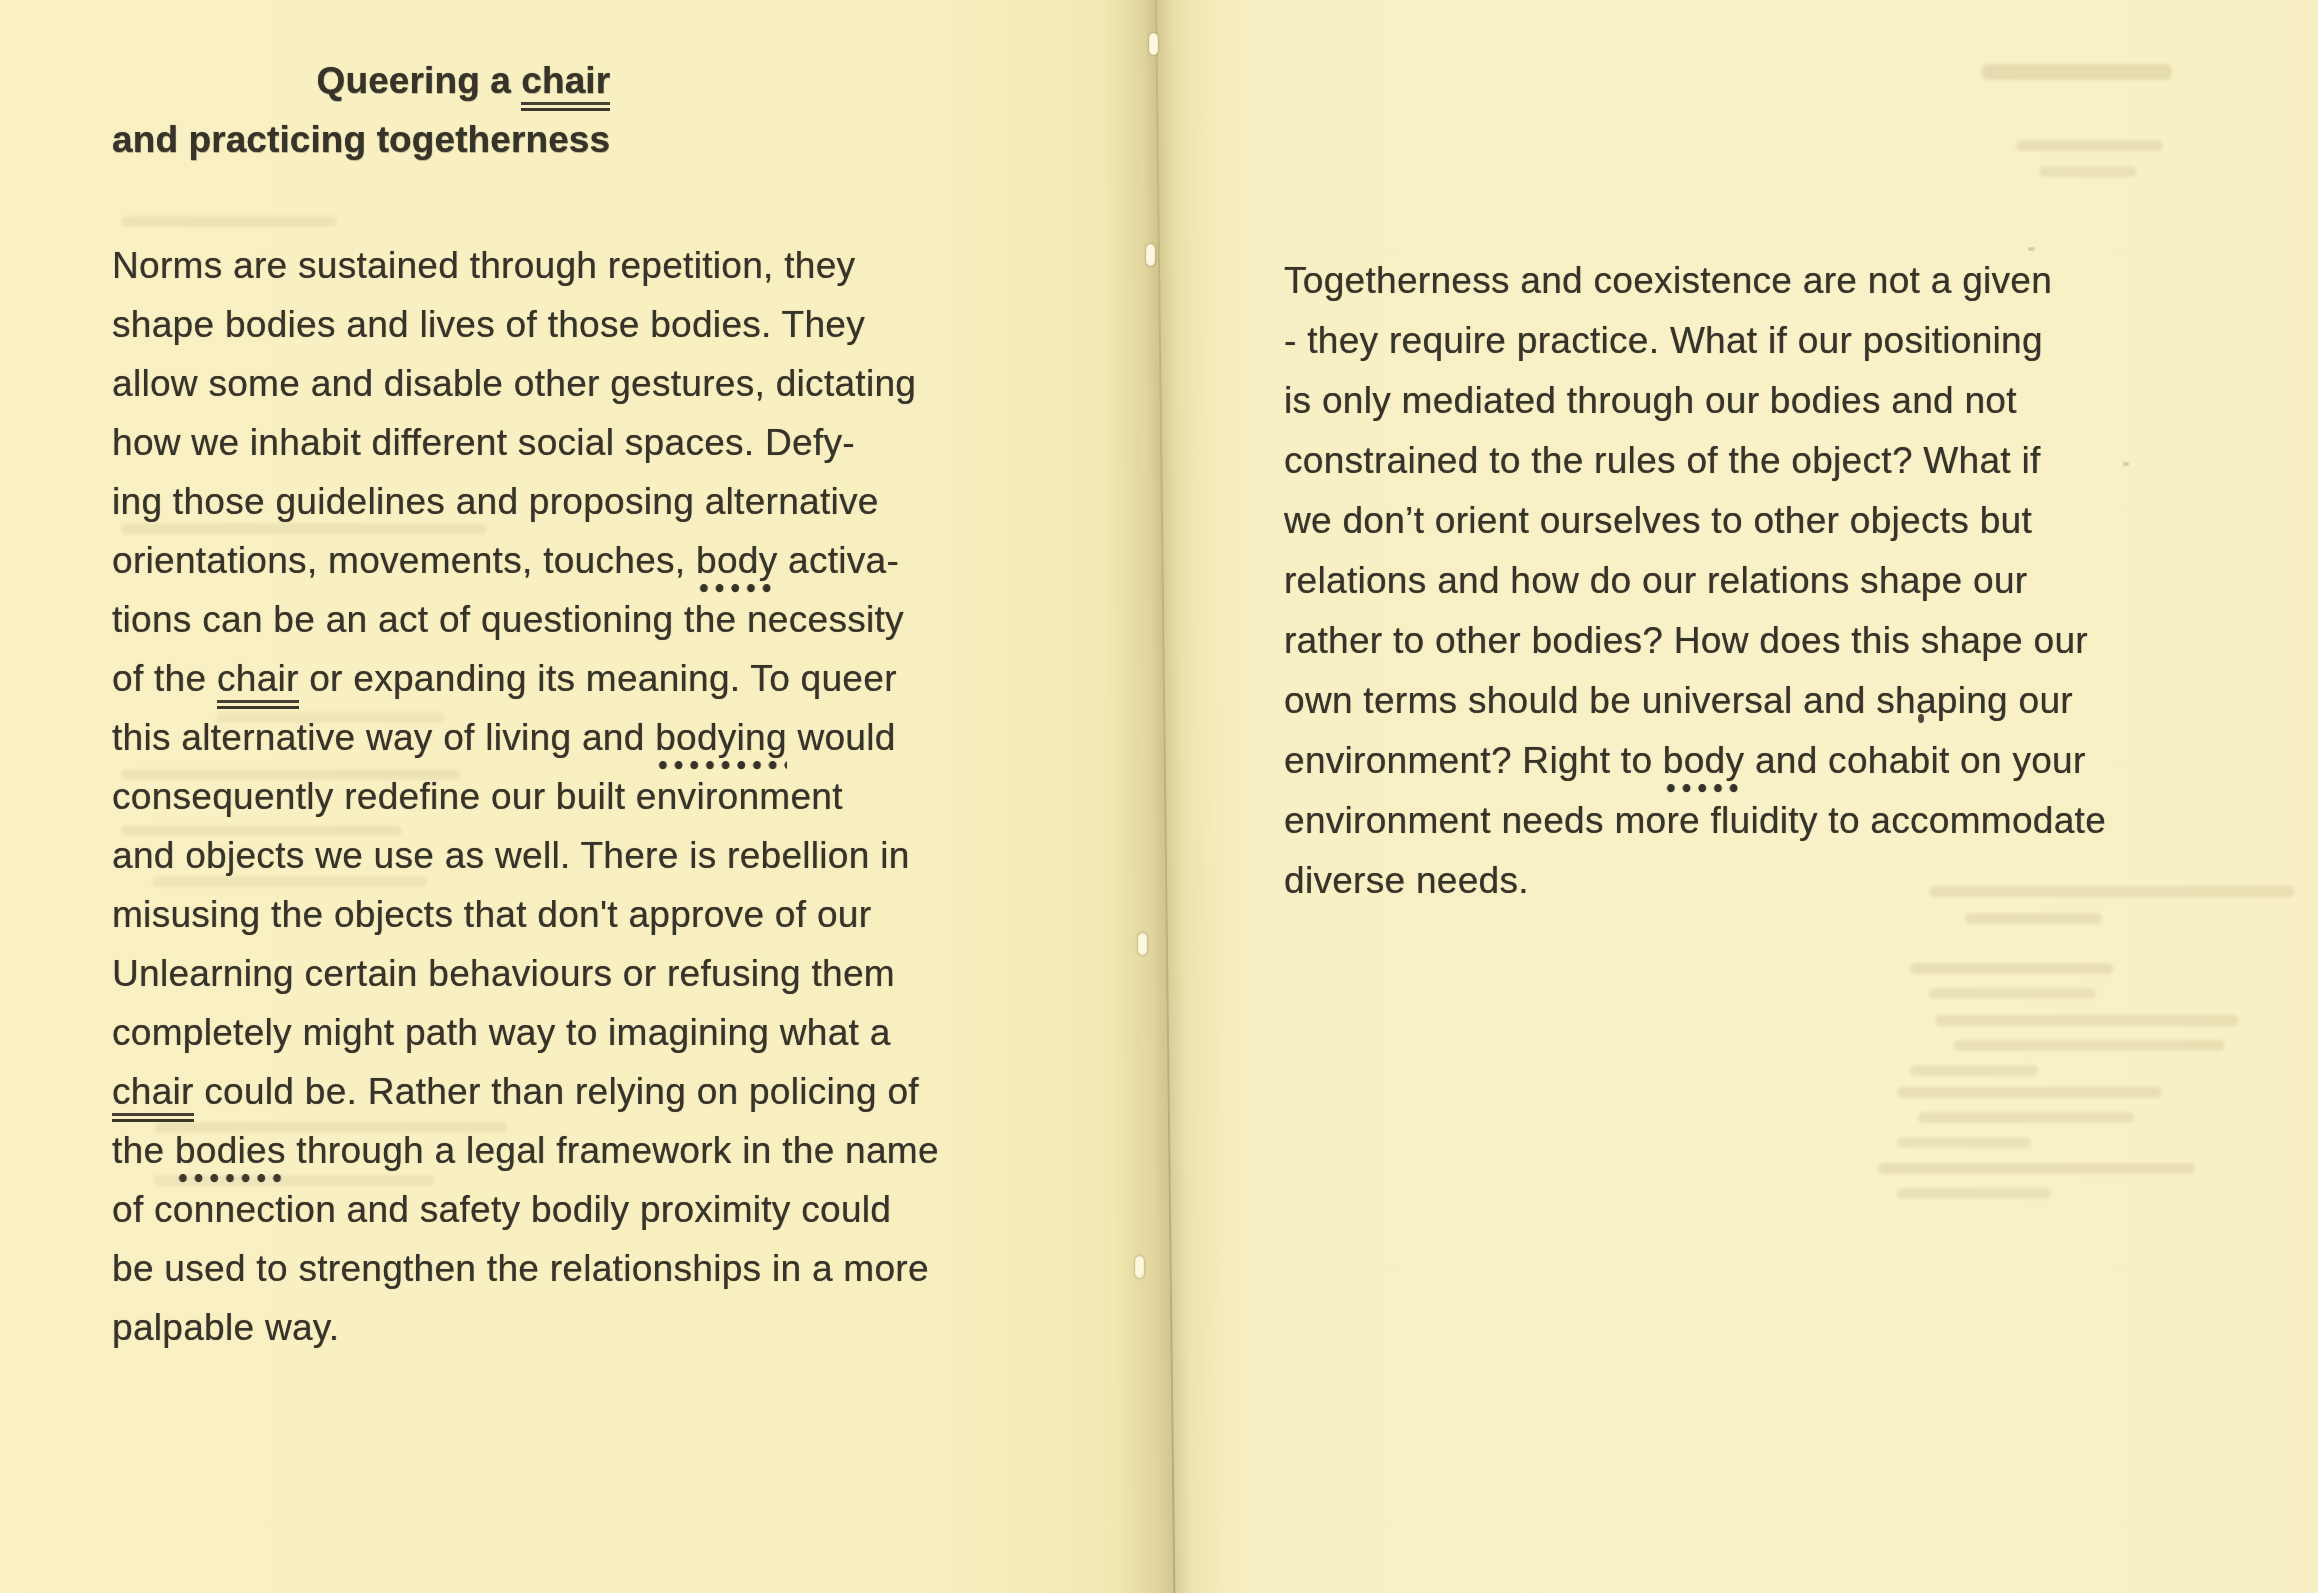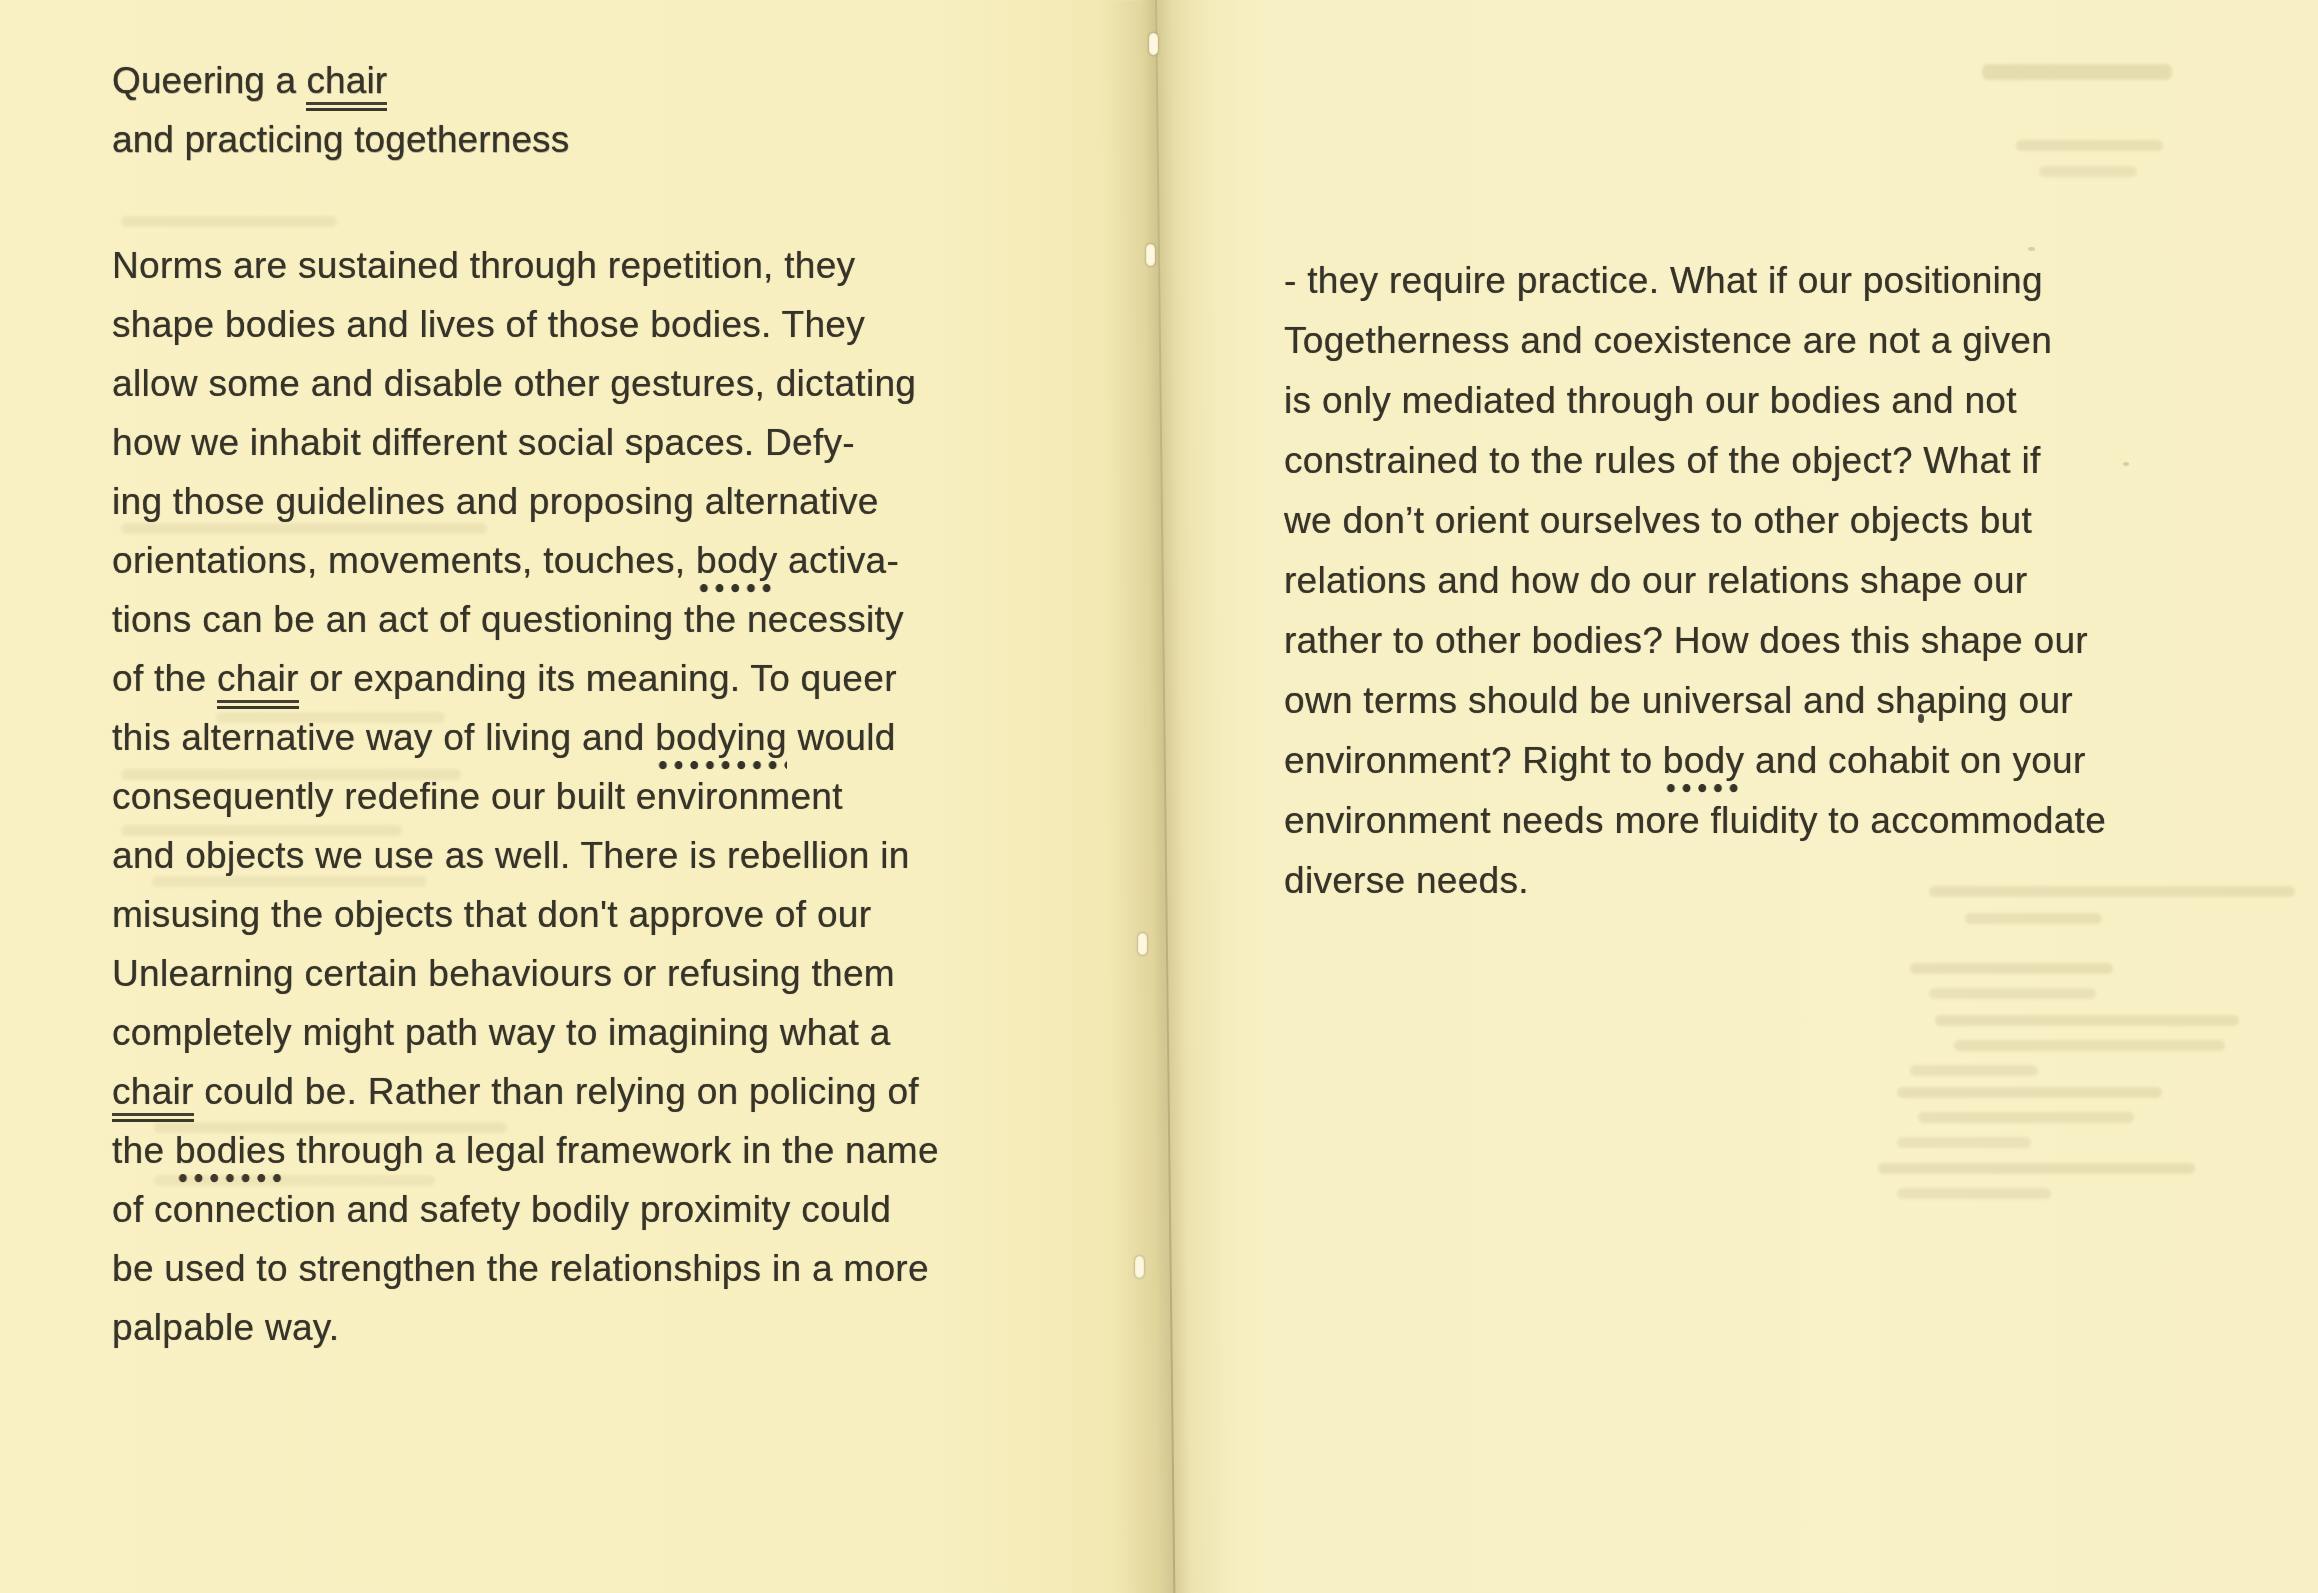--- a/index.html
+++ b/index.html
@@ -33,22 +33,23 @@
     background:#fcf7de;box-shadow:0 0 2.6px rgba(110,96,52,.55), inset 0 0 1.3px rgba(110,96,52,.35);
   }
   
   .textcol{position:absolute;color:#363329;}
   .tline{
     height:59px;line-height:59px;font-size:37px;letter-spacing:0.3px;white-space:pre;
     text-shadow:0 0 0.9px rgba(54,51,40,.55),0.4px 0.4px 0 rgba(54,51,40,.22);
   }
   #right-body .tline{height:60px;line-height:60px;}
   #title .tline{
-    font-weight:400;font-size:37px;letter-spacing:0.1px;
+    font-weight:700;font-size:37px;letter-spacing:0.1px;
     text-shadow:0 0 1px rgba(40,37,28,.6),0.5px 0.5px 0 rgba(40,37,28,.25);
+    text-align:right;
   }
   .u-dot{
     padding-bottom:11.8px;
     background-image:radial-gradient(circle at 7.2px 3.9px,rgba(44,41,32,.95) 3.5px,rgba(44,41,32,0) 4.3px);
     background-size:15.7px 8.5px;background-repeat:repeat-x;background-position:0.7px bottom;text-align:right;
   }
   .u-double{
     padding-bottom:9.8px;
     background-image:linear-gradient(rgba(49,45,35,.95),rgba(49,45,35,.95)),linear-gradient(rgba(49,45,35,.9),rgba(49,45,35,.9));
     background-repeat:no-repeat;background-size:100% 3.3px,100% 3.3px;
@@ -98,22 +99,22 @@
     <div class="ghost" style="left:216px;top:712px;width:229px;opacity:.09"></div>
     <div class="ghost" style="left:121px;top:769px;width:340px;opacity:.10"></div>
     <div class="ghost" style="left:121px;top:825px;width:281px;opacity:.10"></div>
     <div class="ghost" style="left:152px;top:876px;width:275px;opacity:.09"></div>
     <div class="ghost" style="left:154px;top:1122px;width:353px;opacity:.10"></div>
     <div class="ghost" style="left:154px;top:1175px;width:281px;opacity:.09"></div>
   </div>
 
   <div class="page" id="page-right"></div>
   <div class="textcol" id="right-body" style="left:1284px;top:251px;">
+      <div class="tline"><span>Togetherness and coexistence are not a given</span></div>
       <div class="tline"><span>- they require practice. What if our positioning</span></div>
-      <div class="tline"><span>Togetherness and coexistence are not a given</span></div>
       <div class="tline"><span>is only mediated through our bodies and not</span></div>
       <div class="tline"><span>constrained to the rules of the object? What if</span></div>
       <div class="tline"><span>we don’t orient ourselves to other objects but</span></div>
       <div class="tline"><span>relations and how do our relations shape our</span></div>
       <div class="tline"><span>rather to other bodies? How does this shape our</span></div>
       <div class="tline"><span>own terms should be universal and shaping our</span></div>
       <div class="tline"><span>environment? Right to </span><span class="u-dot">body</span><span> and cohabit on your</span></div>
       <div class="tline"><span>environment needs more fluidity to accommodate</span></div>
       <div class="tline"><span>diverse needs.</span></div>
     </div>

